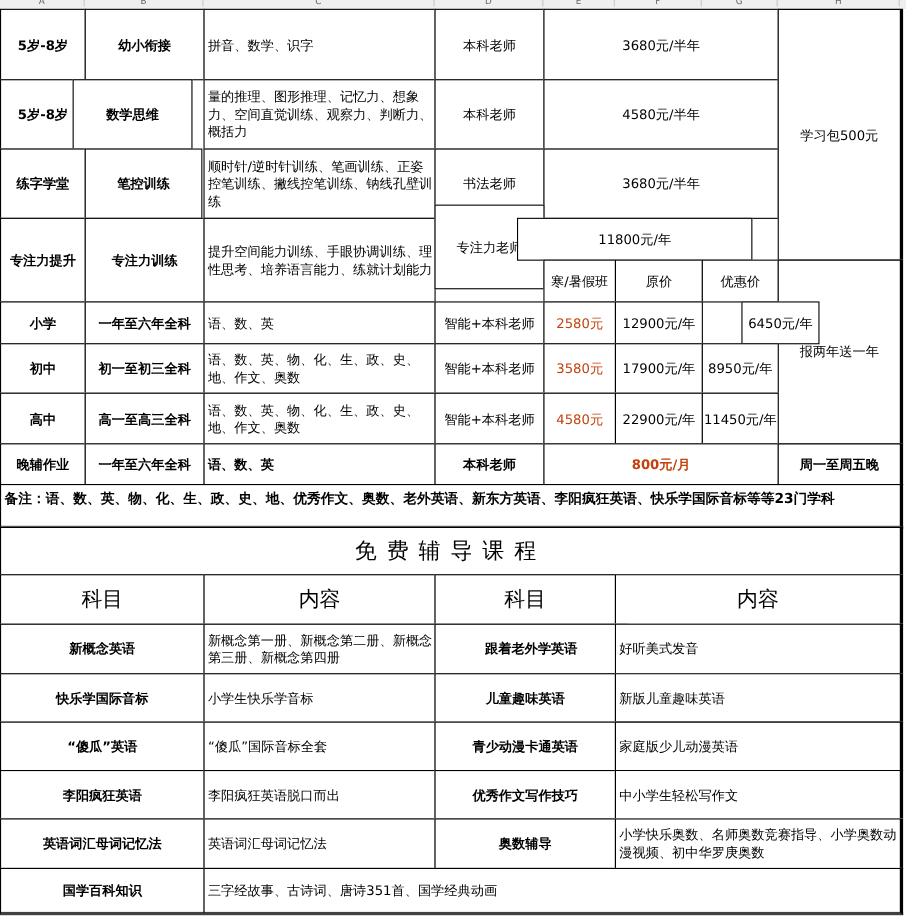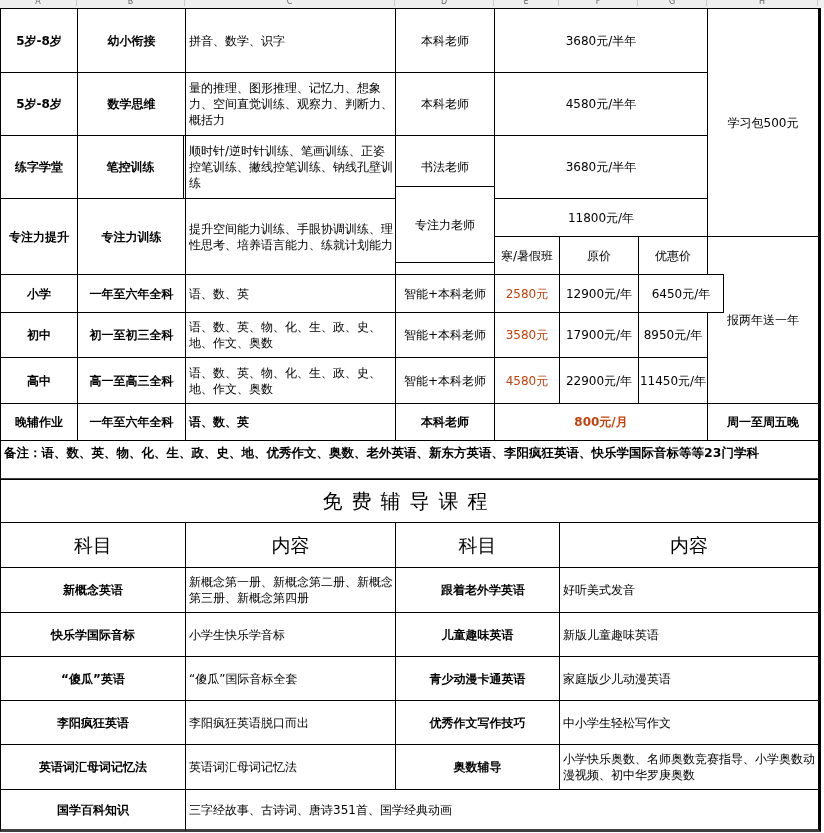--- a/index.html
+++ b/index.html
@@ -39,50 +39,50 @@
 
 <div class="gridline" style="left:820px;top:8px;width:4px;height:825px;background:#fff"></div>
 
 <div class="cell bold" style="left:0;top:8px;width:78px;height:65px">5岁-8岁</div>
 <div class="cell bold" style="left:77px;top:8px;width:109px;height:65px">幼小衔接</div>
 <div class="cell left" style="left:185px;top:8px;width:211px;height:65px">拼音、数学、识字</div>
 <div class="cell" style="left:395px;top:8px;width:100px;height:65px">本科老师</div>
 <div class="cell" style="left:494px;top:8px;width:214px;height:65px">3680元/半年</div>
 
 <div class="cell bold" style="left:0;top:72px;width:78px;height:64px">5岁-8岁</div>
-<div class="cell bold" style="left:77px;top:72px;width:109px;height:64px">数学思维</div>
+<div class="cell bold" style="left:66px;top:72px;width:109px;height:64px">数学思维</div>
 <div class="cell left" style="left:185px;top:72px;width:211px;height:64px">量的推理、图形推理、记忆力、想象力、空间直觉训练、观察力、判断力、概括力</div>
 <div class="cell" style="left:395px;top:72px;width:100px;height:64px">本科老师</div>
 <div class="cell" style="left:494px;top:72px;width:214px;height:64px">4580元/半年</div>
 
 <div class="cell bold" style="left:0;top:135px;width:78px;height:64px">练字学堂</div>
 <div class="cell bold" style="left:77px;top:135px;width:107px;height:64px">笔控训练</div>
 <div class="cell left" style="left:185px;top:135px;width:211px;height:64px">顺时针/逆时针训练、笔画训练、正姿控笔训练、撇线控笔训练、钠线孔壁训练</div>
 <div class="cell" style="left:395px;top:135px;width:100px;height:64px">书法老师</div>
 <div class="cell" style="left:494px;top:135px;width:214px;height:64px">3680元/半年</div>
 
 <div class="cell bold" style="left:0;top:198px;width:78px;height:77px">专注力提升</div>
 <div class="cell bold" style="left:77px;top:198px;width:109px;height:77px">专注力训练</div>
 <div class="cell left" style="left:185px;top:198px;width:211px;height:77px">提升空间能力训练、手眼协调训练、理性思考、培养语言能力、练就计划能力</div>
 <div class="cell" style="left:395px;top:186px;width:100px;height:77px">专注力老师</div>
-<div class="cell" style="left:494px;top:198px;width:214px;height:39px">11800元/年</div>
+<div class="cell" style="left:470px;top:198px;width:214px;height:39px">11800元/年</div>
 <div class="cell" style="left:494px;top:236px;width:66px;height:39px">寒/暑假班</div>
 <div class="cell" style="left:559px;top:236px;width:80px;height:39px">原价</div>
 <div class="cell" style="left:638px;top:236px;width:70px;height:39px">优惠价</div>
 
 <div class="cell thickR" style="left:707px;top:8px;width:114px;height:229px">学习包500元</div>
 <div class="cell thickR" style="left:707px;top:236px;width:114px;height:168px">报两年送一年</div>
 
 <div class="cell bold" style="left:0;top:274px;width:78px;height:39px">小学</div>
 <div class="cell bold" style="left:77px;top:274px;width:109px;height:39px">一年至六年全科</div>
 <div class="cell left" style="left:185px;top:274px;width:211px;height:39px">语、数、英</div>
 <div class="cell" style="left:395px;top:274px;width:100px;height:39px">智能+本科老师</div>
 <div class="cell red" style="left:494px;top:274px;width:66px;height:39px">2580元</div>
 <div class="cell" style="left:559px;top:274px;width:80px;height:39px">12900元/年</div>
-<div class="cell" style="left:638px;top:274px;width:86px;height:39px">6450元/年</div>
+<div class="cell" style="left:674px;top:274px;width:71px;height:39px">6450元/年</div>
 
 <div class="cell bold" style="left:0;top:312px;width:78px;height:46px">初中</div>
 <div class="cell bold" style="left:77px;top:312px;width:109px;height:46px">初一至初三全科</div>
 <div class="cell left" style="left:185px;top:312px;width:211px;height:46px">语、数、英、物、化、生、政、史、地、作文、奥数</div>
 <div class="cell" style="left:395px;top:312px;width:100px;height:46px">智能+本科老师</div>
 <div class="cell red" style="left:494px;top:312px;width:66px;height:46px">3580元</div>
 <div class="cell" style="left:559px;top:312px;width:80px;height:46px">17900元/年</div>
 <div class="cell" style="left:638px;top:312px;width:70px;height:46px">8950元/年</div>
 
 <div class="cell bold" style="left:0;top:357px;width:78px;height:47px">高中</div>

